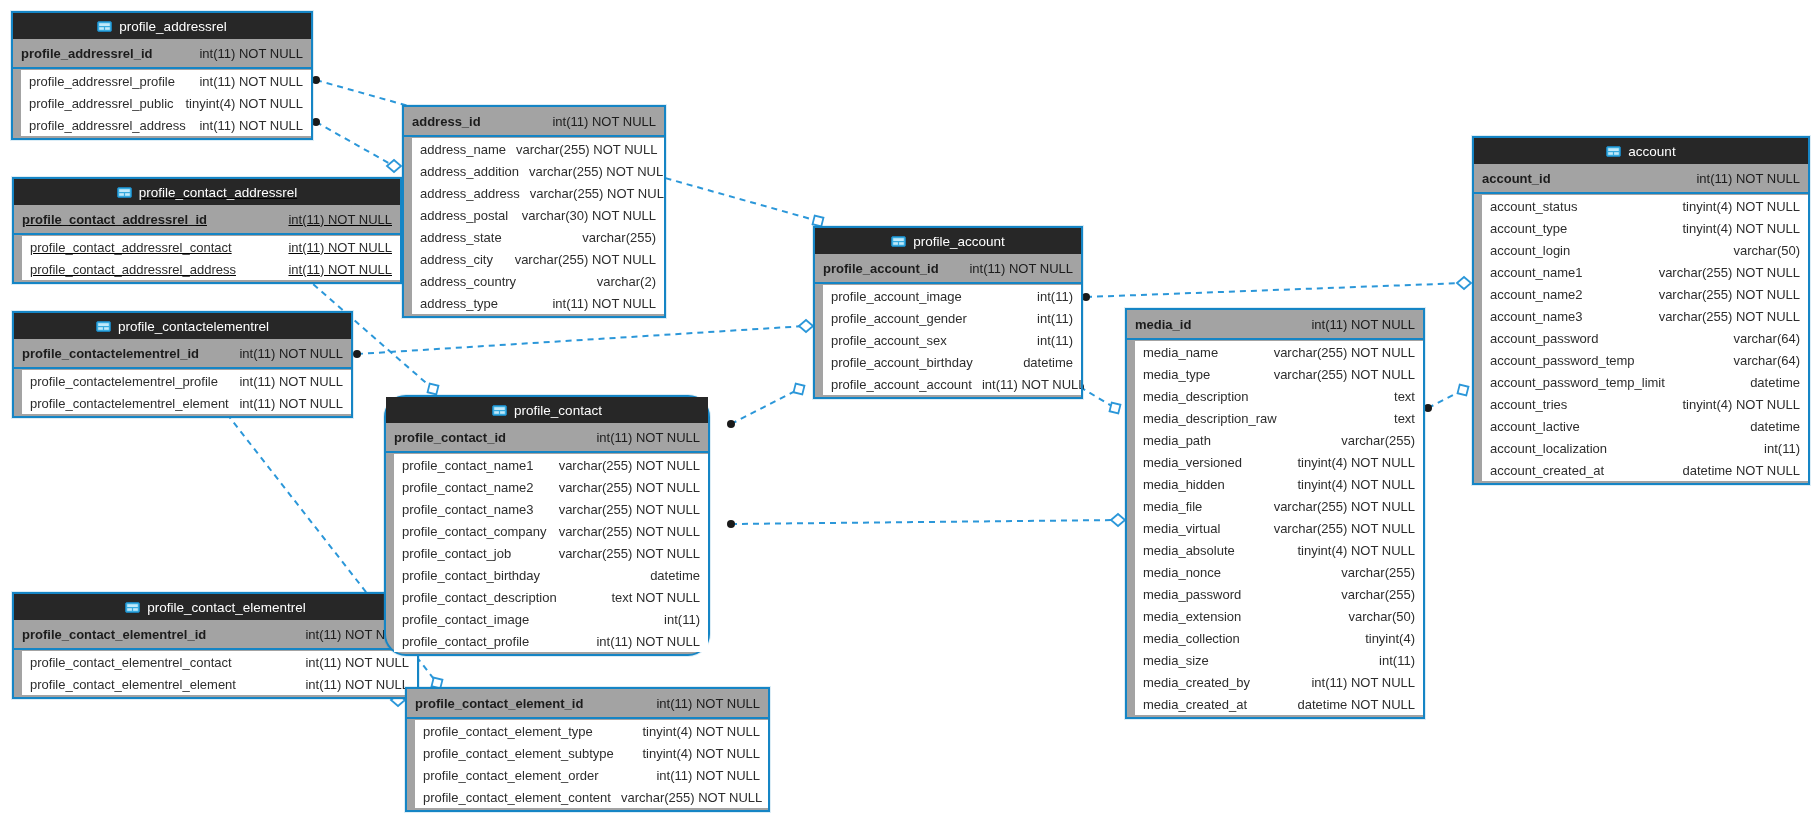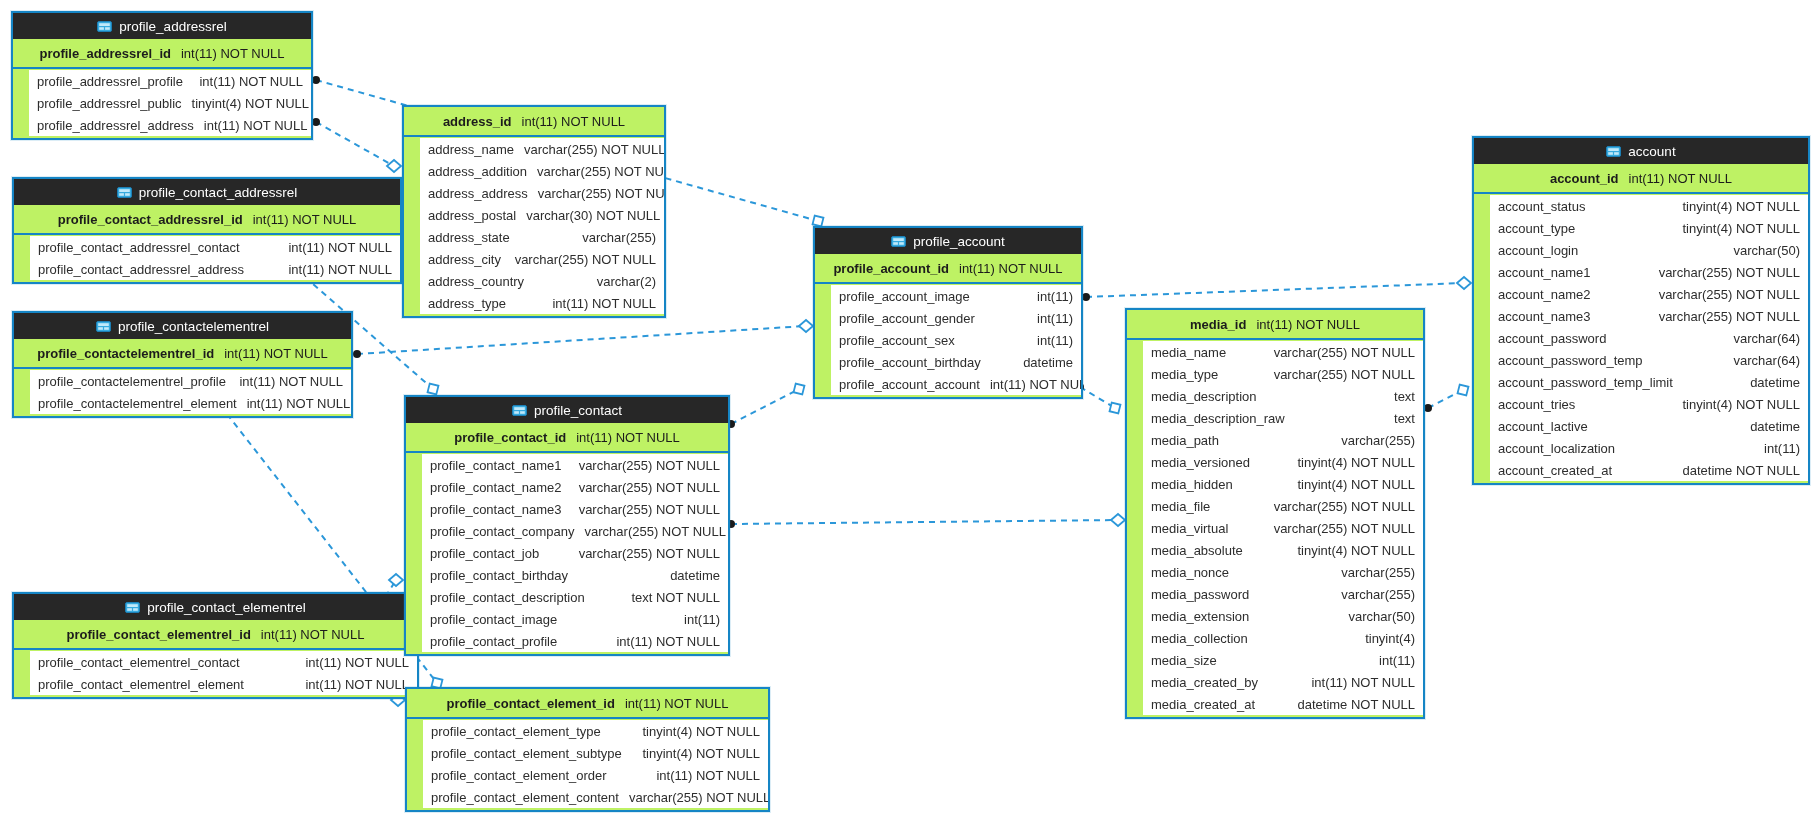--- a/index.html
+++ b/index.html
@@ -5,43 +5,43 @@
   html,body{margin:0;padding:0;}
   body{
     width:1817px;height:840px;position:relative;overflow:hidden;
     background:#ffffff;
     font-family:"Liberation Sans","DejaVu Sans",sans-serif;
   }
   #canvas{position:absolute;inset:0;width:1817px;height:840px;}
   #rel-layer{position:absolute;left:0;top:0;z-index:0;}
   .db-table{
     position:absolute;z-index:1;box-sizing:border-box;
-    border:2px solid #1585c5;background:#bef264;
+    border:2px solid #1585c5;background:#a3a3a3;
     box-shadow:0 0 0 1px rgba(21,133,197,.15);
   }
   .db-table .tbl-header{
     background:#272727;color:#ffffff;height:26px;
     display:flex;align-items:center;justify-content:center;gap:7px;
     font-size:13.5px;user-select:none;
   }
   .tbl-icon{flex:0 0 auto;display:inline-flex;}
   .pk-row{
-    display:flex;justify-content:center;align-items:center;
+    display:flex;justify-content:space-between;align-items:center;
     height:28px;padding:0 8px;border-bottom:2px solid #1585c5;
     font-size:13px;color:#1c1c1c;white-space:nowrap;overflow:hidden;
   }
   .pk-row .f-name{font-weight:bold;}
   .field-row{
     display:flex;justify-content:space-between;align-items:center;
     height:22px;padding:0 8px;font-size:13px;color:#2d2d2d;
     white-space:nowrap;overflow:hidden;background:#ffffff;
   }
   .f-name{margin-right:10px;}
   .f-type{text-align:right;flex:0 0 auto;}
-  .fields{padding:1px 0 2px 16px;}
+  .fields{padding:1px 0 2px 8px;}
 </style>
 </head>
 <body>
 
 <div id="canvas">
   <svg id="rel-layer" width="1817" height="840">
       <line x1="316" y1="80" x2="818" y2="221" stroke="#2b97d9" stroke-width="2" stroke-dasharray="6 5"></line>
       <circle cx="316" cy="80" r="4" fill="#1a1a1a"></circle>
       <rect x="813.5" y="216.5" width="9" height="9" transform="rotate(14 818 221)" fill="#ffffff" stroke="#2b97d9" stroke-width="1.8"></rect>
       <line x1="316" y1="122" x2="394" y2="166" stroke="#2b97d9" stroke-width="2" stroke-dasharray="6 5"></line>
@@ -105,21 +105,21 @@
         <div class="field-row">
     <span class="f-name">profile_addressrel_public</span>
     <span class="f-type">tinyint(4) NOT NULL</span>
   </div>
         <div class="field-row">
     <span class="f-name">profile_addressrel_address</span>
     <span class="f-type">int(11) NOT NULL</span>
   </div>
       </div>
   </div>
-    <div class="db-table" style="left: 12px; top: 177px; width: 390px;">
+    <div class="db-table" style="left: 12px; top: 177px; width: 390px; text-decoration: underline;">
     <div class="tbl-header">
       <span class="tbl-icon">
         <svg width="15" height="11" viewBox="0 0 15 11">
           <rect x="0.5" y="0.5" width="14" height="10" rx="1.5" fill="#36aadf" stroke="#1d7fb5"></rect>
           <rect x="2.2" y="2.2" width="10.6" height="2.8" fill="#bfe9fb"></rect>
           <rect x="2.2" y="6.2" width="4.7" height="2.6" fill="#bfe9fb"></rect>
           <rect x="8.1" y="6.2" width="4.7" height="2.6" fill="#bfe9fb"></rect>
         </svg>
       </span>
       <span class="tbl-title">profile_contact_addressrel</span>
@@ -226,21 +226,21 @@
         <div class="field-row">
     <span class="f-name">address_country</span>
     <span class="f-type">varchar(2)</span>
   </div>
         <div class="field-row">
     <span class="f-name">address_type</span>
     <span class="f-type">int(11) NOT NULL</span>
   </div>
       </div>
   </div>
-    <div class="db-table" style="left: 404px; top: 395px; width: 326px;">
+    <div class="db-table" style="left: 384px; top: 395px; width: 326px; border-radius: 22px;">
     <div class="tbl-header">
       <span class="tbl-icon">
         <svg width="15" height="11" viewBox="0 0 15 11">
           <rect x="0.5" y="0.5" width="14" height="10" rx="1.5" fill="#36aadf" stroke="#1d7fb5"></rect>
           <rect x="2.2" y="2.2" width="10.6" height="2.8" fill="#bfe9fb"></rect>
           <rect x="2.2" y="6.2" width="4.7" height="2.6" fill="#bfe9fb"></rect>
           <rect x="8.1" y="6.2" width="4.7" height="2.6" fill="#bfe9fb"></rect>
         </svg>
       </span>
       <span class="tbl-title">profile_contact</span>

